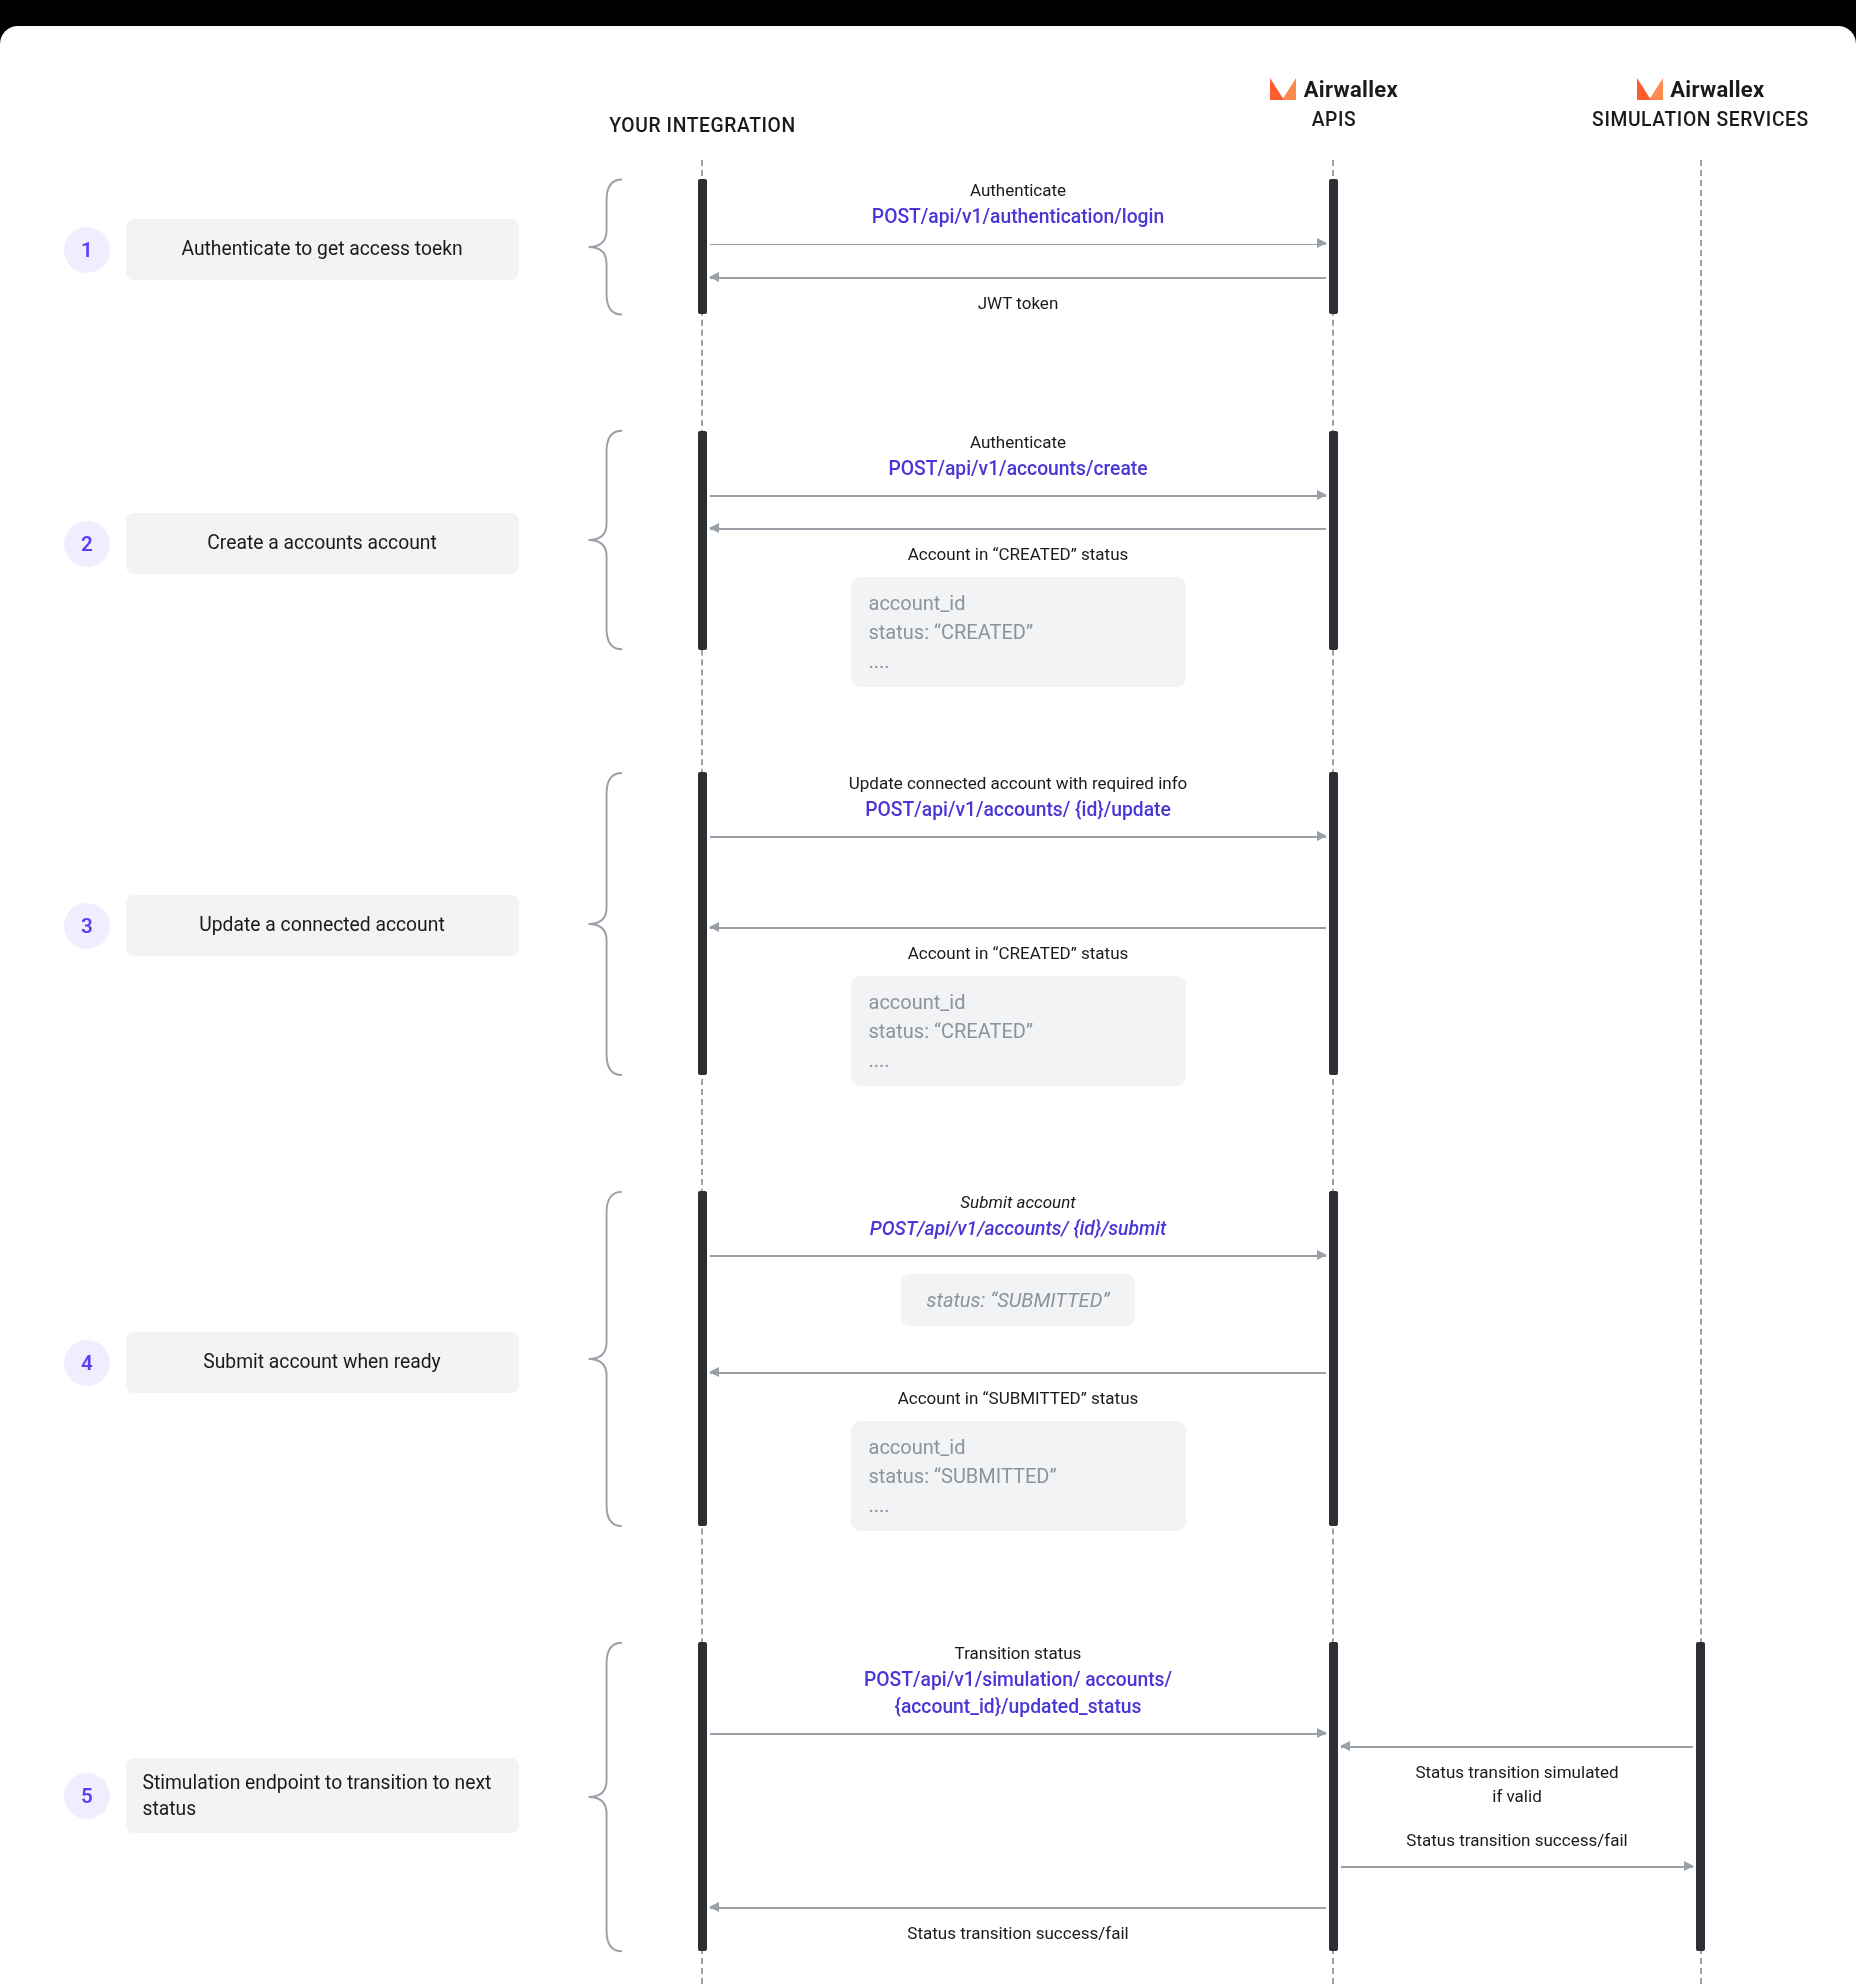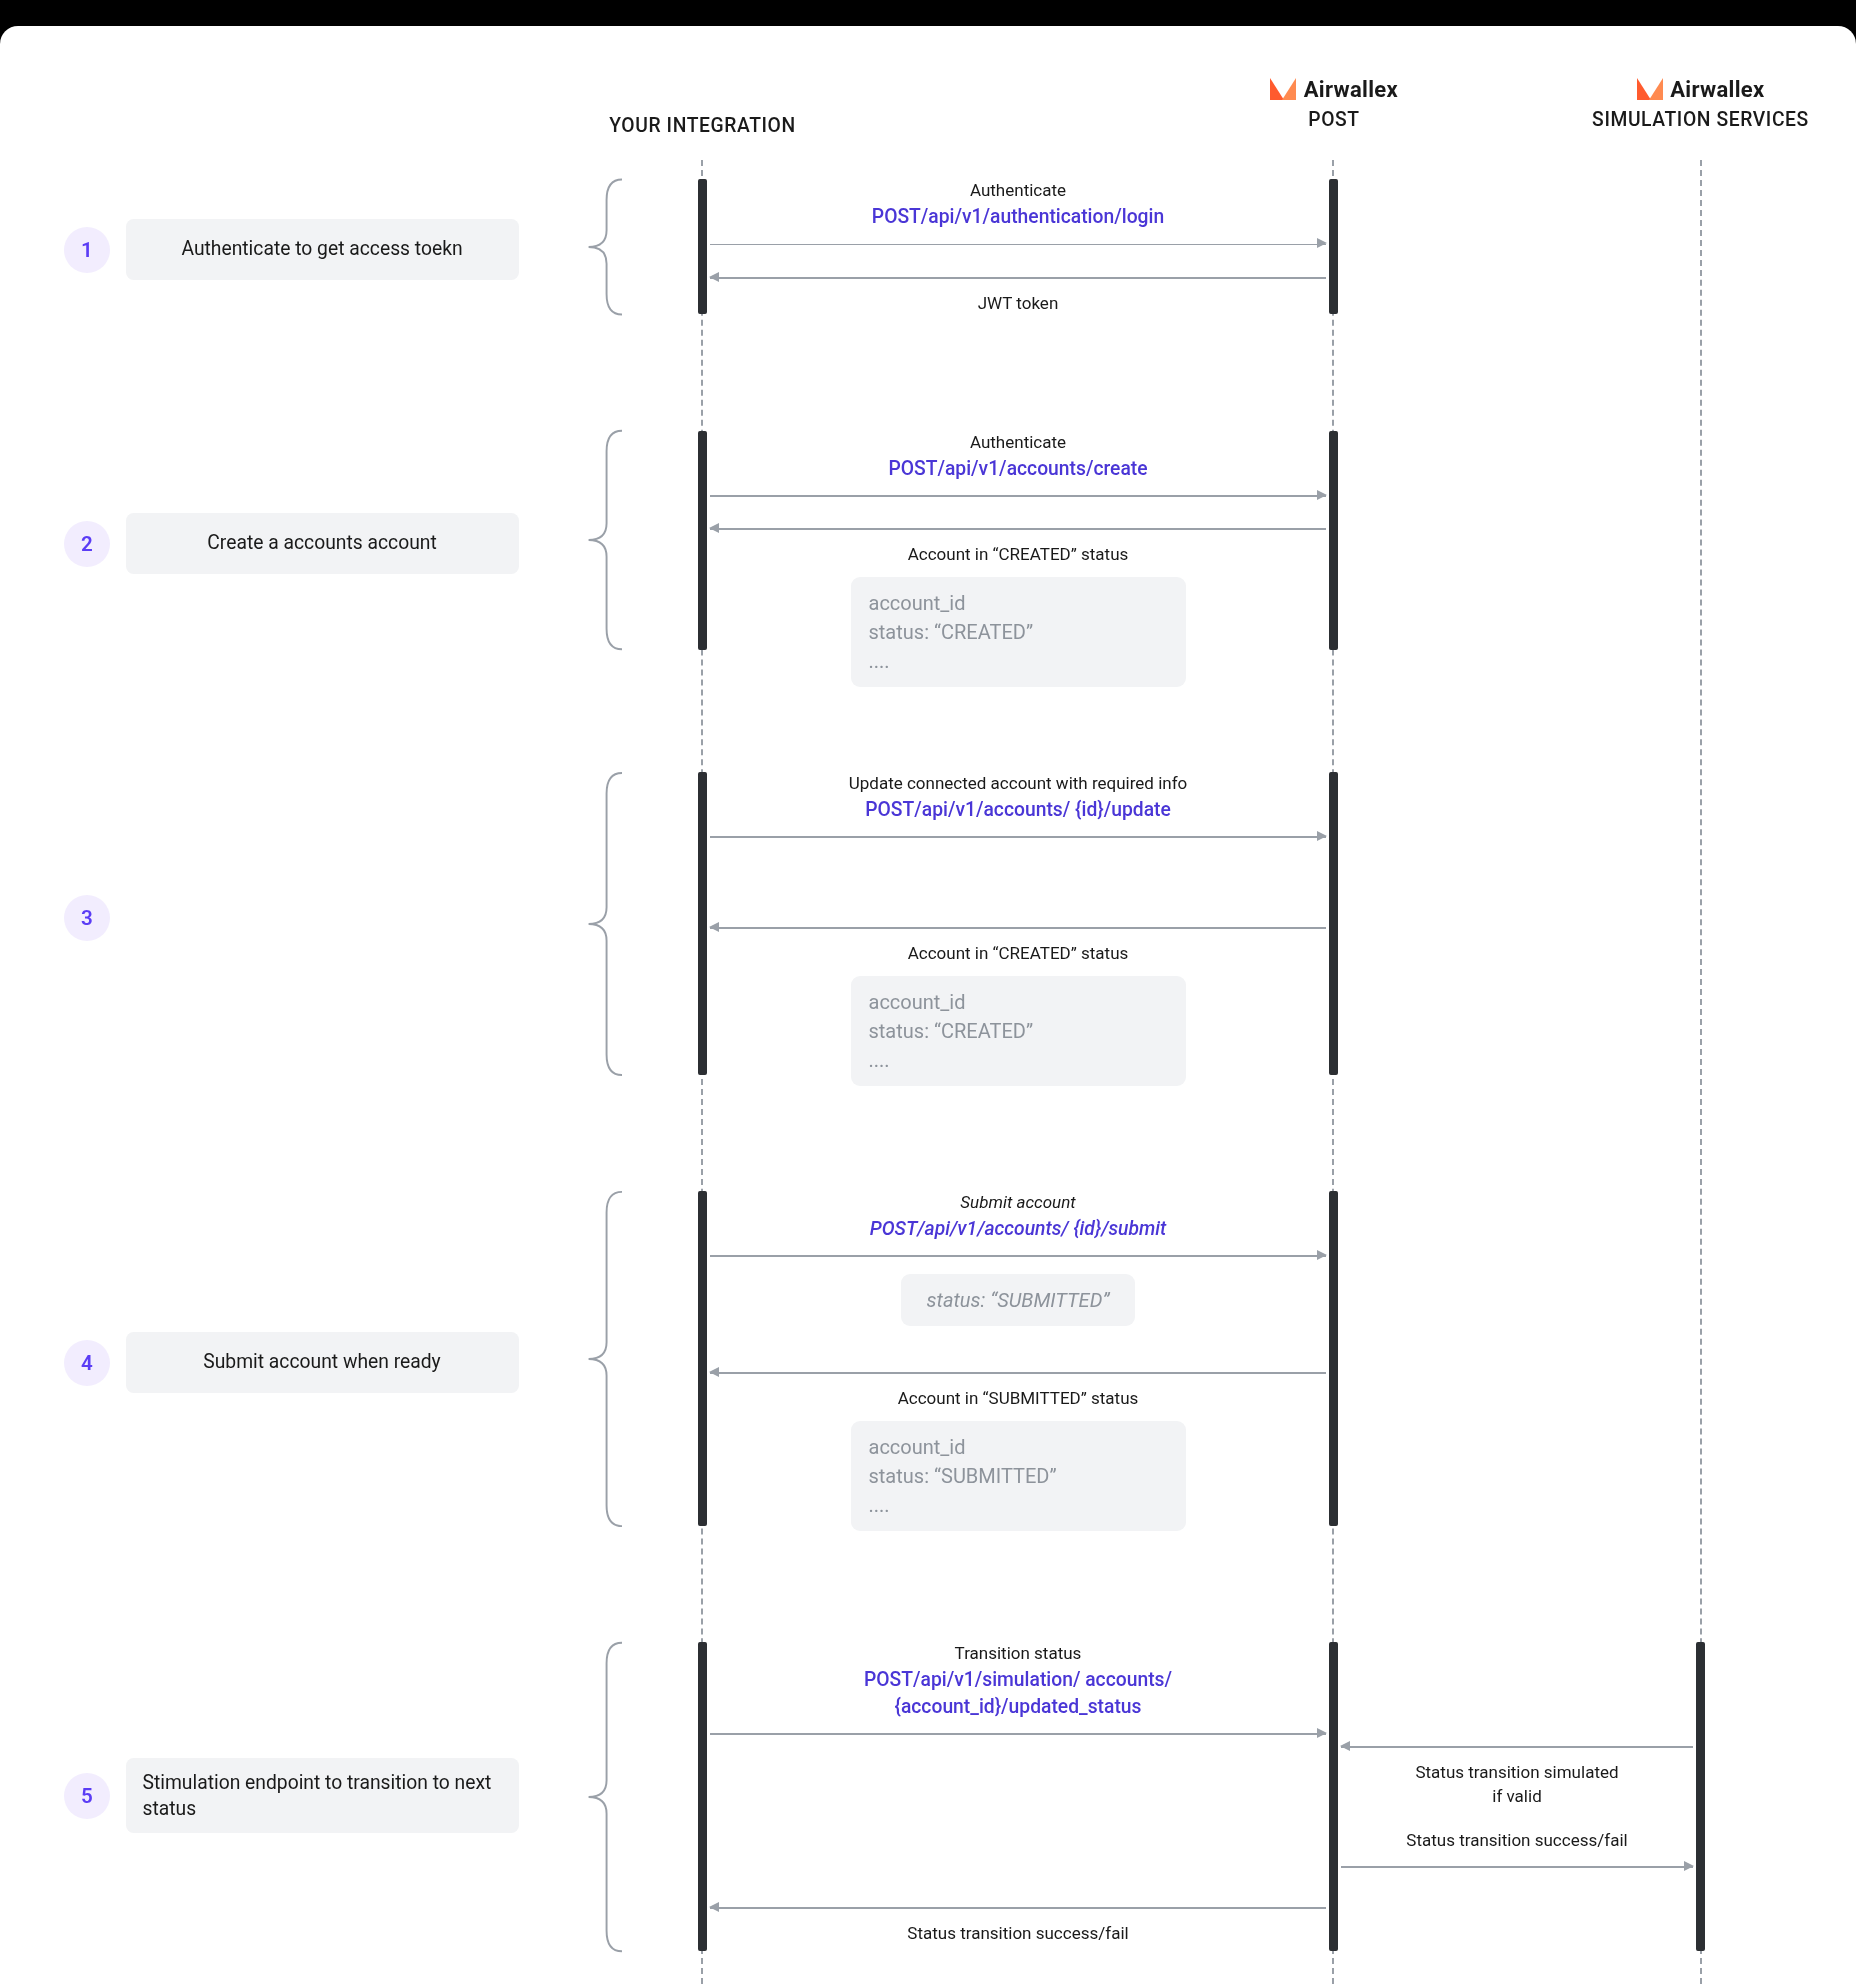--- a/index.html
+++ b/index.html
@@ -114,21 +114,21 @@
 
   <div class="headers">
     <div class="hdr" style="left:516px; width:245px; top:49px">
       <div class="title">YOUR INTEGRATION</div>
     </div>
     <div class="hdr" style="left:1154px; width:232px; top:11.6px">
       <div class="brand">
           <span class="mark"></span>
           <span>Airwallex</span>
         </div>
-      <div class="title">POST</div>
+      <div class="title">APIS</div>
     </div>
     <div class="hdr" style="left:1482px; width:309px; top:11.6px">
       <div class="brand">
           <span class="mark"></span>
           <span>Airwallex</span>
         </div>
       <div class="title">SIMULATION SERVICES</div>
     </div>
   </div>
 
@@ -189,20 +189,21 @@
           <div>....</div>
         </div>
       </div>
       <div class="activation" style="left: 634px; top: 612px; height: 303px;"></div>
       <div class="activation" style="left: 1265px; top: 612px; height: 303px;"></div>
       <svg class="brace" width="36" height="308" style="left: 522px; top: 610px; position: absolute;" viewBox="0 0 56 478">
         <path d="M 56 4 Q 32 4 32 36 L 32 213 Q 32 239 4 239 Q 32 239 32 265 L 32 442 Q 32 474 56 474" fill="none" stroke="#9aa0a8" stroke-width="3"></path>
       </svg>
       <div class="step-row" style="top: 735px;">
         <div class="step-num">3</div>
+        <div class="step-pill">Update a connected account</div>
       </div>
       <div class="msg" style="left: 646px; width: 616px; top: 612px;">
         <div class="label">Update connected account with required info</div>
         <div class="endpoint">POST/api/v1/accounts/ {id}/update</div>
         <div class="arrow right">
           <div class="line"></div>
           <div class="head"></div>
         </div>
       </div>
       <div class="msg" style="left: 646px; width: 616px; top: 760px;">

